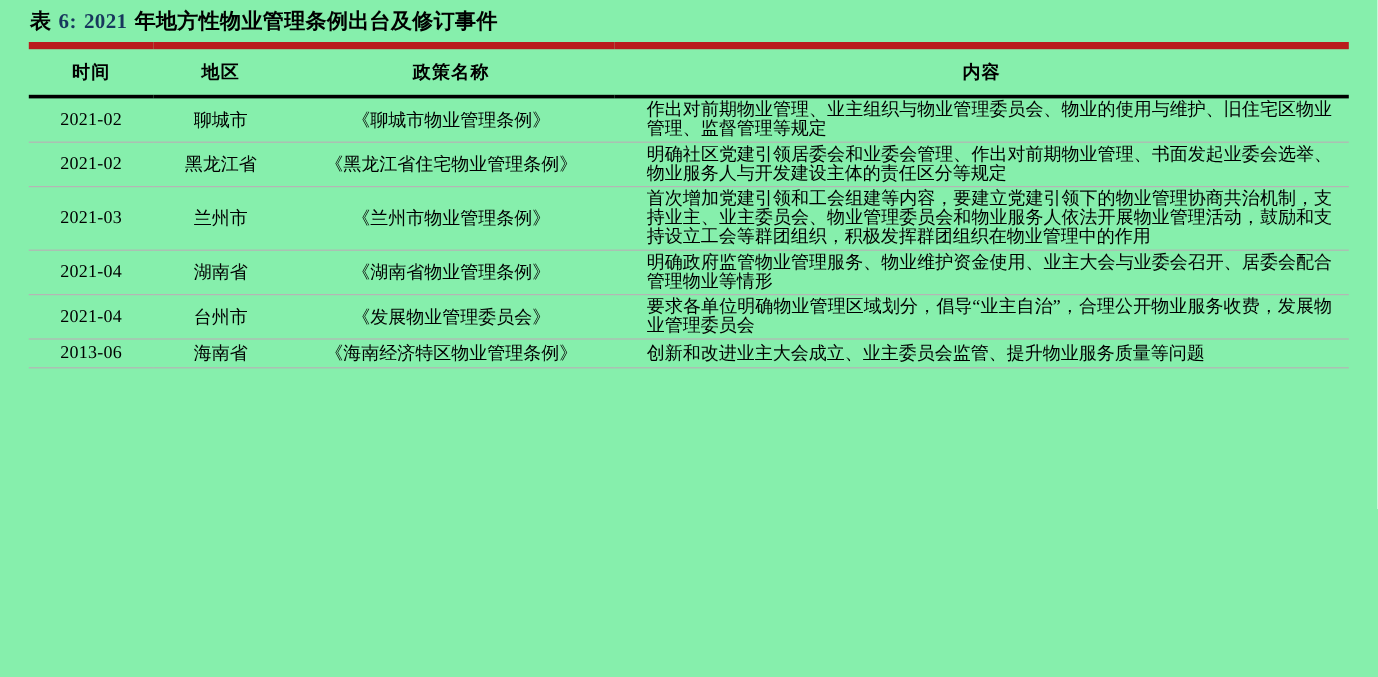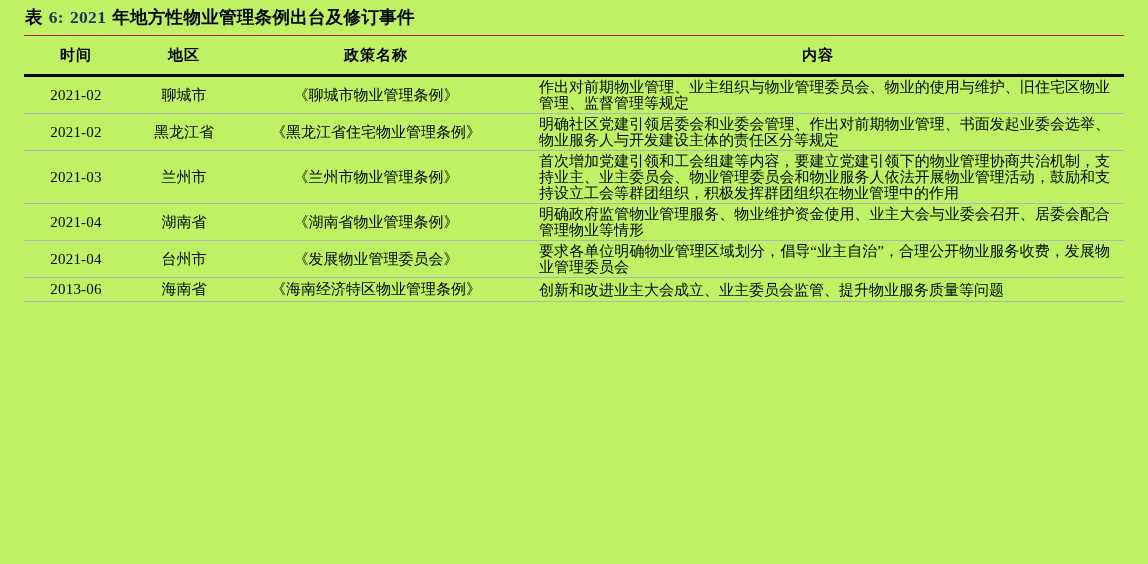--- a/index.html
+++ b/index.html
@@ -4,40 +4,40 @@
 <style>
   html, body {
     margin: 0;
     padding: 0;
     background: #ffffff;
   }
   .page {
     position: relative;
     width: 1148px;
     height: 564px;
-    background: #bef264;
+    background: #86efac;
     font-family: "Liberation Serif", "DejaVu Serif", serif;
     color: #000000;
     overflow: hidden;
   }
   .table-title {
     padding: 5px 0 6px 25px;
     font-size: 17.5px;
     font-weight: 700;
     letter-spacing: 0.3px;
   }
   .table-title span { margin-right: 6px; }
   .table-title span:last-child { margin-right: 0; }
   .table-title .num { color: #17375D; }
   table.policy-table {
     width: 1100px;
     margin-left: 24px;
     border-collapse: collapse;
     table-layout: fixed;
-    border-top: 1px solid #b91c1c;
+    border-top: 6px solid #b91c1c;
   }
   .policy-table col.c1 { width: 104px; }
   .policy-table col.c2 { width: 112px; }
   .policy-table col.c3 { width: 272px; }
   .policy-table col.c4 { width: 612px; }
   .policy-table th {
     border-bottom: 3px solid #000000;
     font-size: 15px;
     font-weight: 700;
     text-align: center;

